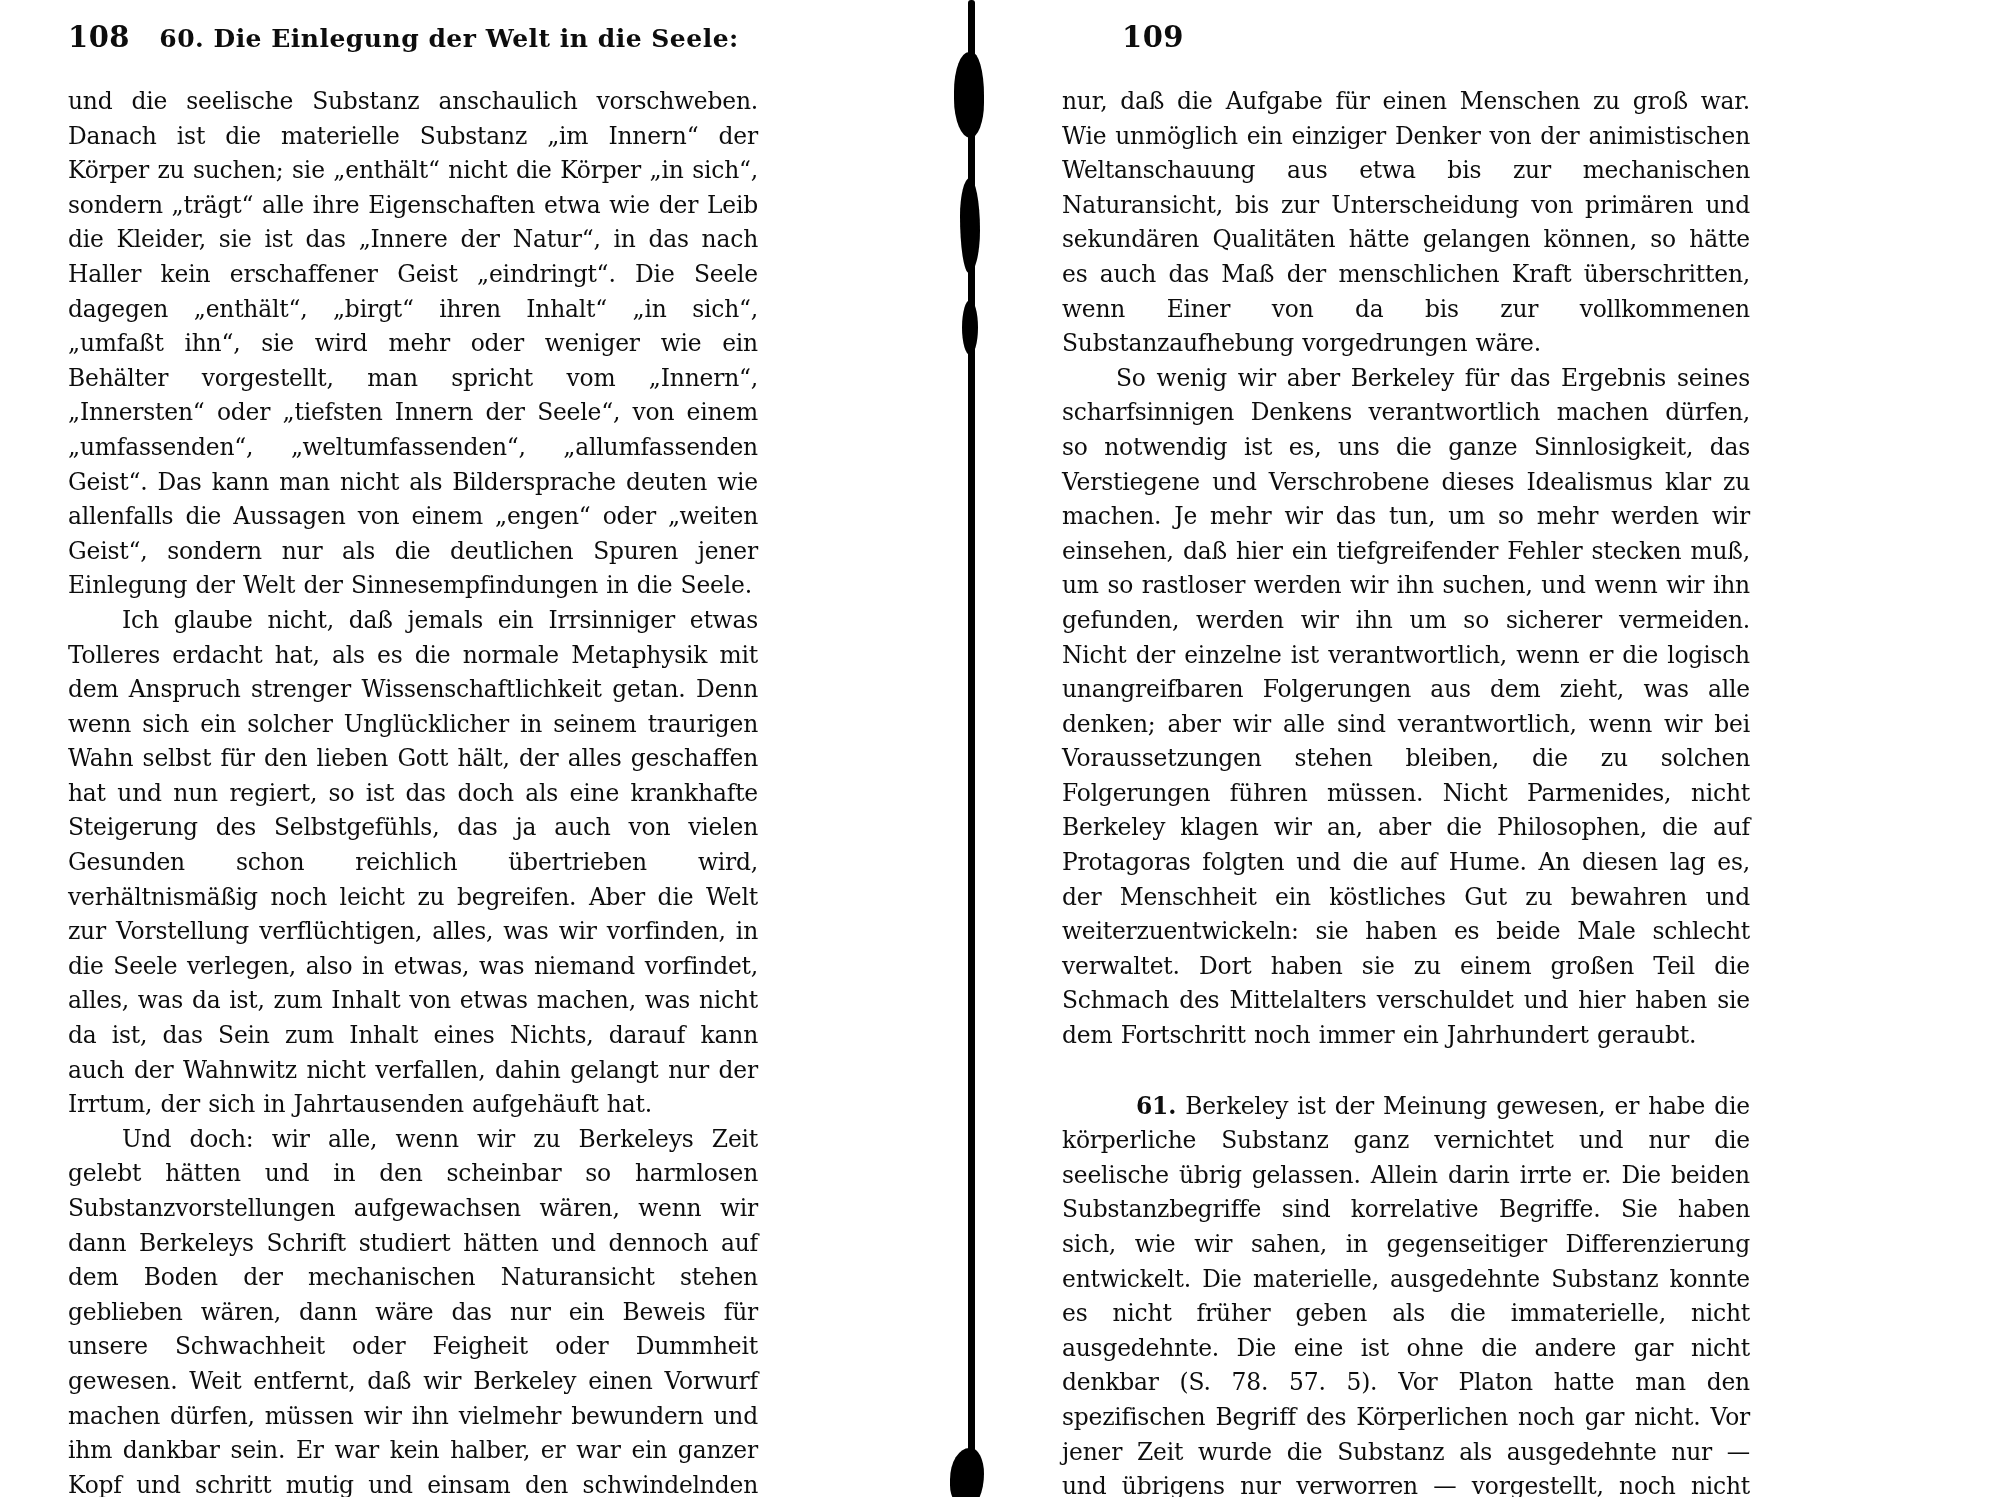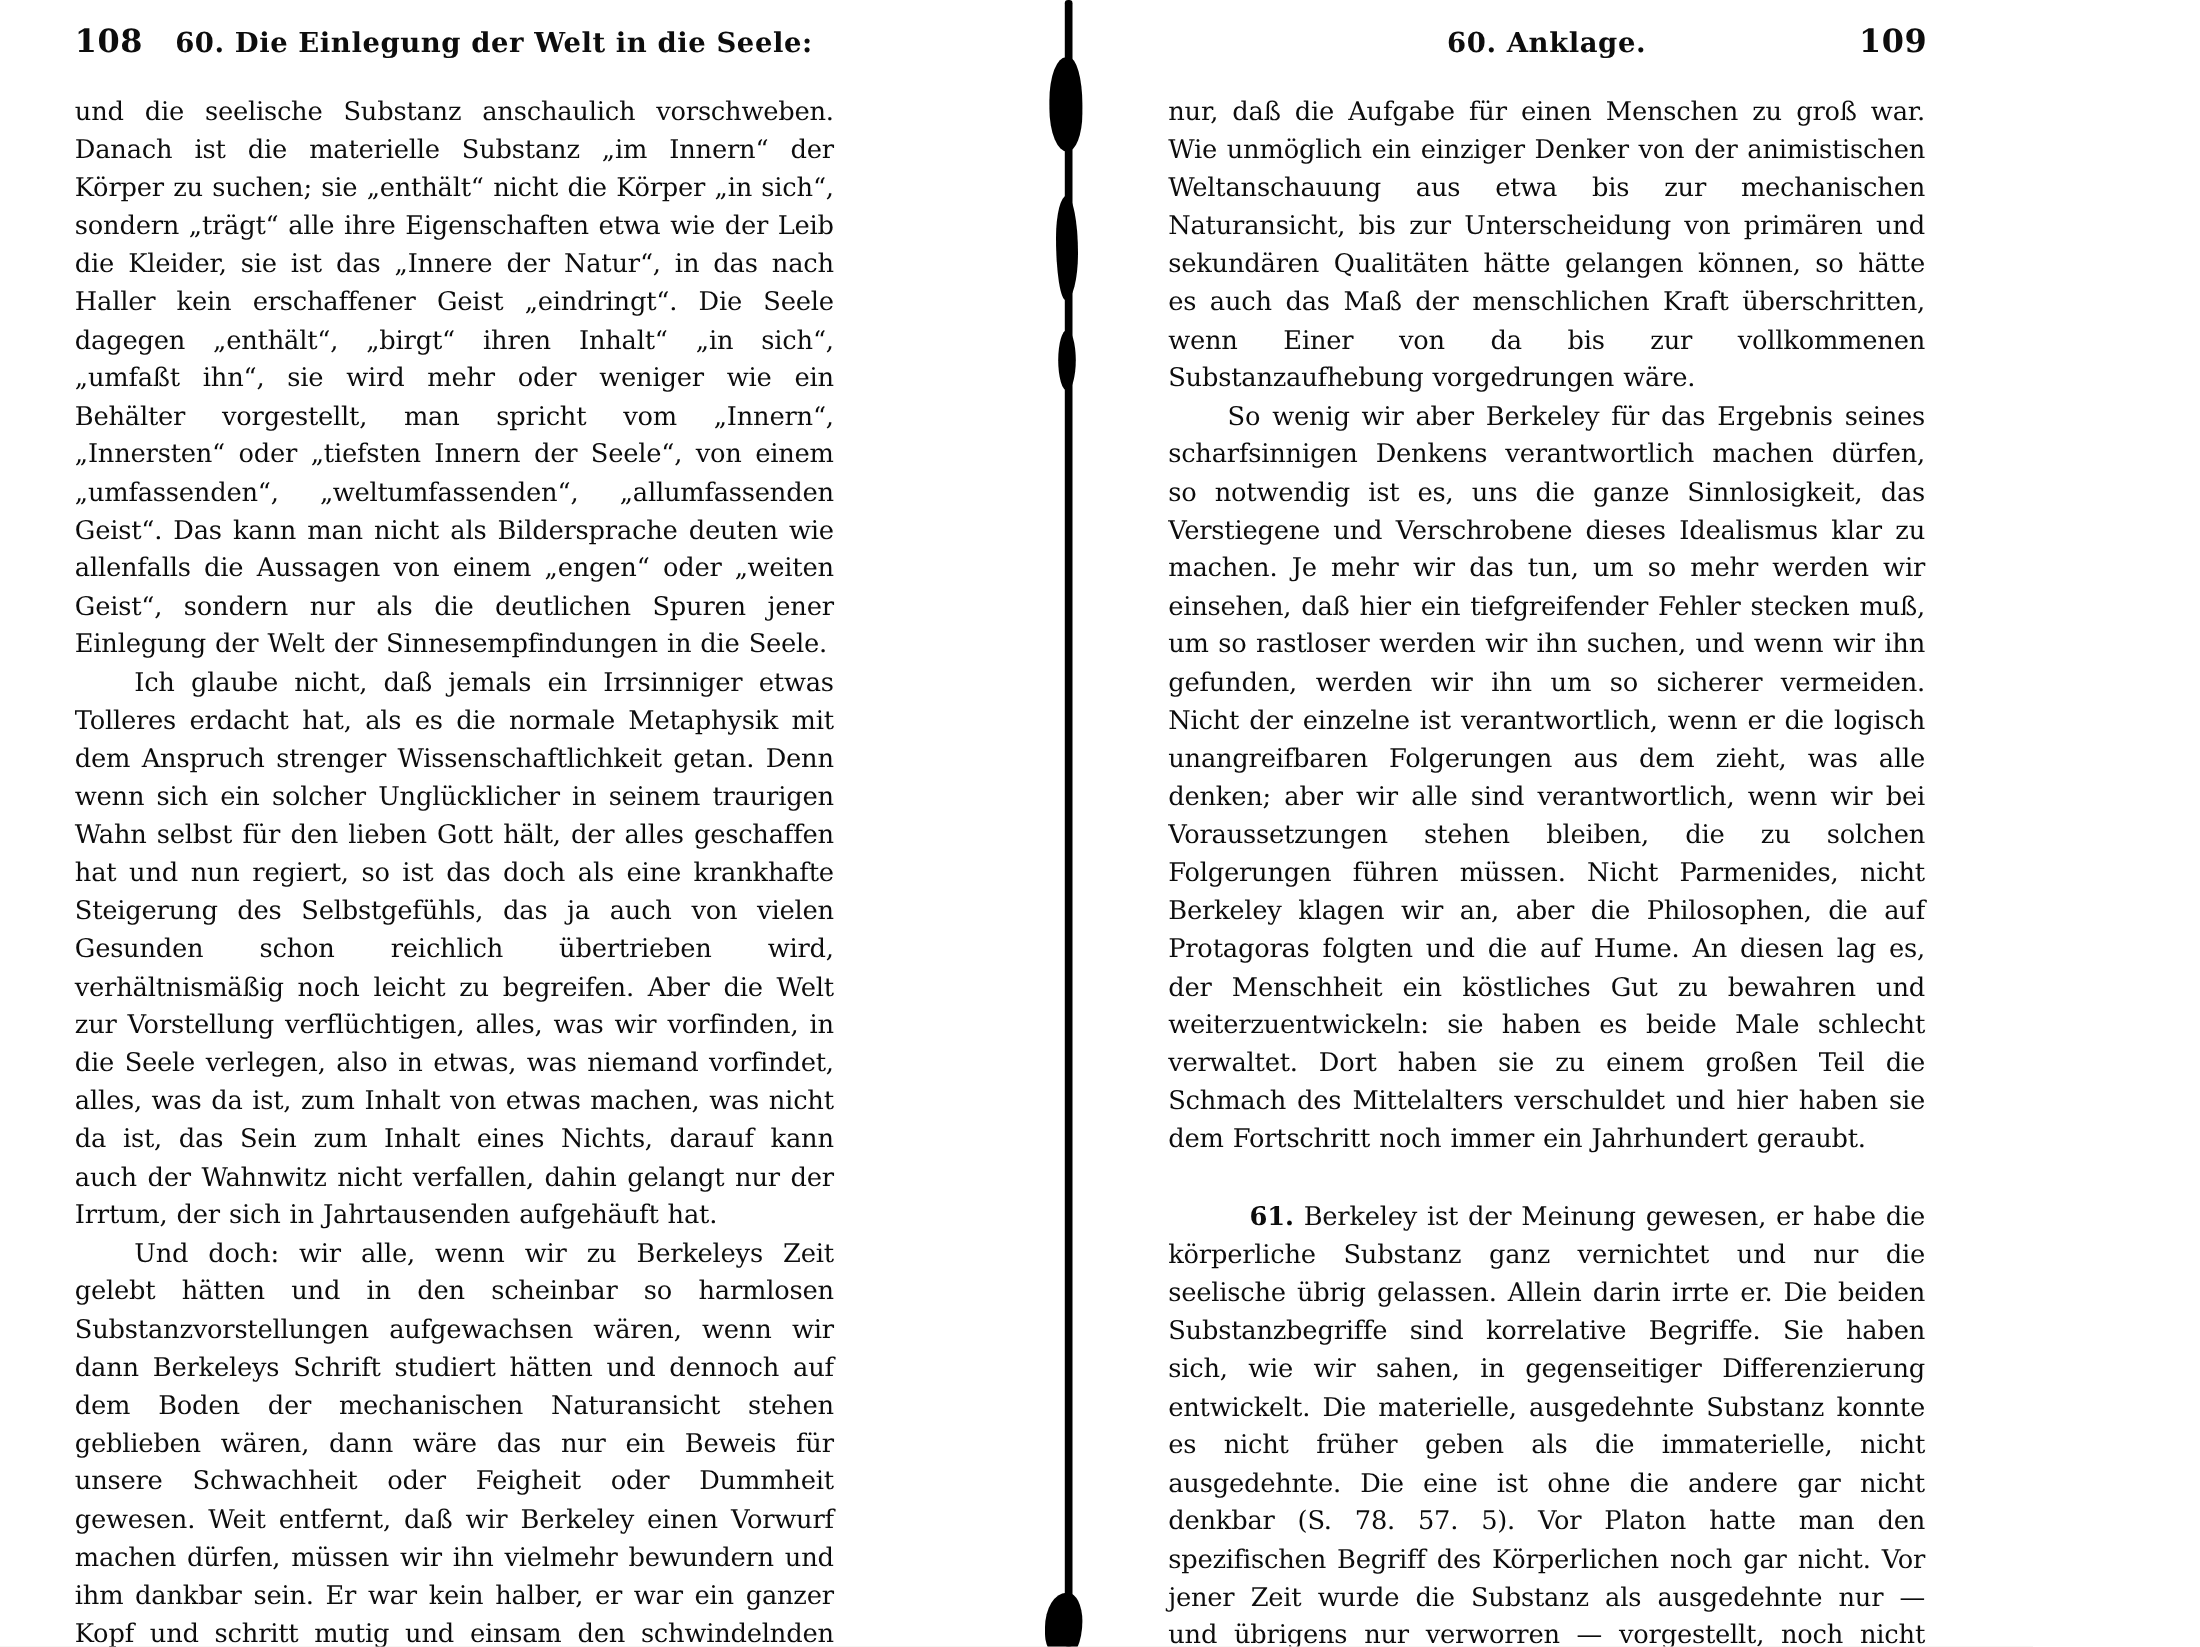--- a/index.html
+++ b/index.html
@@ -81,21 +81,20 @@
     <div class="rule"></div>
     <div class="blob blob-a"></div>
     <div class="blob blob-b"></div>
     <div class="blob blob-c"></div>
     <div class="blob blob-d"></div>
   </div>
 
   <div class="page page-right">
     <div class="running-head">
       <span class="spacer"></span>
-      <span class="head-title">60. Anklage.</span>
       <span class="page-num">109</span>
     </div>
     <div class="body-text">
       <p>nur, daß die Aufgabe für einen Menschen zu groß war. Wie unmöglich ein einziger Denker von der animistischen Weltanschauung aus etwa bis zur mechanischen Naturansicht, bis zur Unterscheidung von primären und sekundären Qualitäten hätte gelangen können, so hätte es auch das Maß der menschlichen Kraft überschritten, wenn Einer von da bis zur vollkommenen Substanzaufhebung vorgedrungen wäre.</p>
       <p class="indent">So wenig wir aber Berkeley für das Ergebnis seines scharfsinnigen Denkens verantwortlich machen dürfen, so notwendig ist es, uns die ganze Sinnlosigkeit, das Verstiegene und Verschrobene dieses Idealismus klar zu machen. Je mehr wir das tun, um so mehr werden wir einsehen, daß hier ein tiefgreifender Fehler stecken muß, um so rastloser werden wir ihn suchen, und wenn wir ihn gefunden, werden wir ihn um so sicherer vermeiden. Nicht der einzelne ist verantwortlich, wenn er die logisch unangreifbaren Folgerungen aus dem zieht, was alle denken; aber wir alle sind verantwortlich, wenn wir bei Voraussetzungen stehen bleiben, die zu solchen Folgerungen führen müssen. Nicht Parmenides, nicht Berkeley klagen wir an, aber die Philosophen, die auf Protagoras folgten und die auf Hume. An diesen lag es, der Menschheit ein köstliches Gut zu bewahren und weiterzuentwickeln: sie haben es beide Male schlecht verwaltet. Dort haben sie zu einem großen Teil die Schmach des Mittelalters verschuldet und hier haben sie dem Fortschritt noch immer ein Jahrhundert geraubt.</p>
       <p class="section"><span class="bold">61.</span> <span>Berkeley ist der Meinung gewesen, er habe die körperliche Substanz ganz vernichtet und nur die seelische übrig gelassen. Allein darin irrte er. Die beiden Substanzbegriffe sind korrelative Begriffe. Sie haben sich, wie wir sahen, in gegenseitiger Differenzierung entwickelt. Die materielle, ausgedehnte Substanz konnte es nicht früher geben als die immaterielle, nicht ausgedehnte. Die eine ist ohne die andere gar nicht denkbar (S. 78. 57. 5). Vor Platon hatte man den spezifischen Begriff des Körperlichen noch gar nicht. Vor jener Zeit wurde die Substanz als ausgedehnte nur — und übrigens nur verworren — vorgestellt, noch nicht begriffen. Wenn daher Berkeley bei dem Be-</span></p>
     </div>
   </div>
 
 </div>

